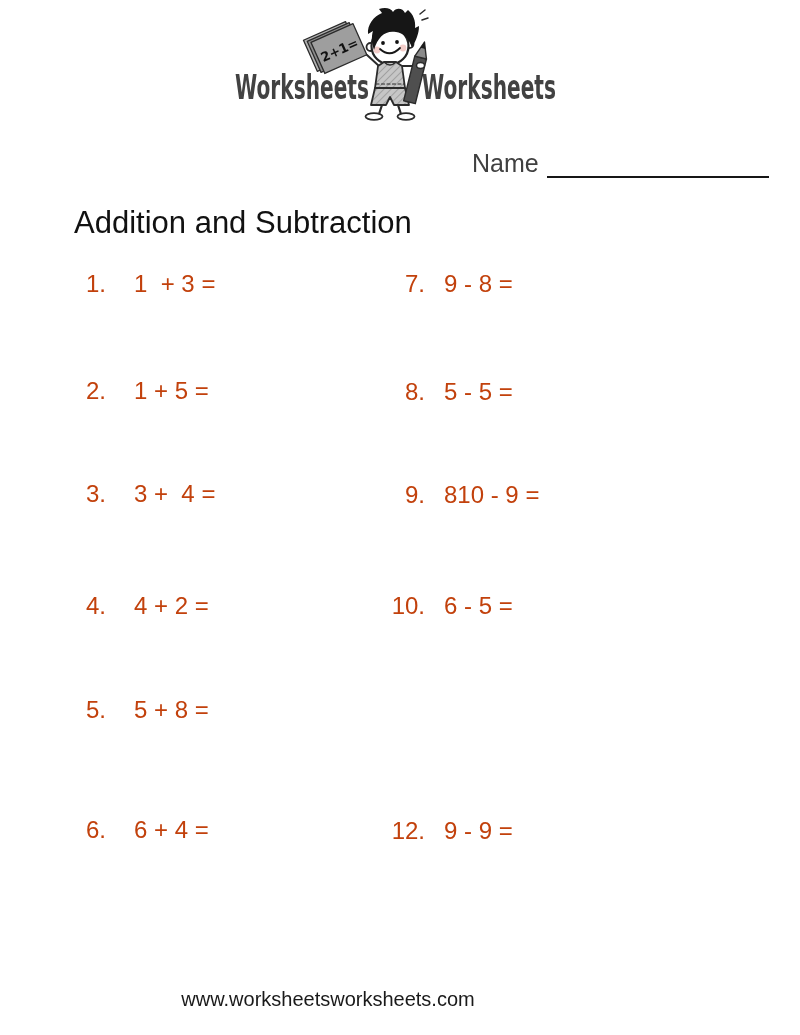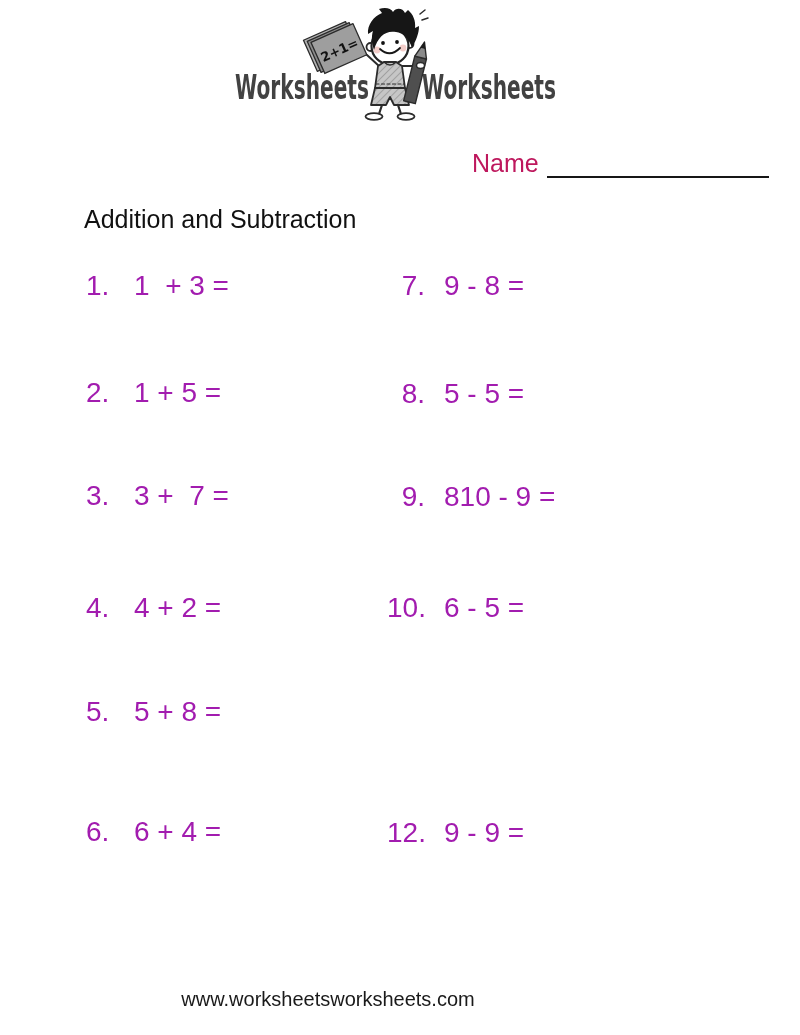--- a/index.html
+++ b/index.html
@@ -21,31 +21,31 @@
   }
   
   .title{
     position:absolute;left:67px;top:154px;
     font-size:29px;letter-spacing:-0.3px;color:#111;
   }
   .name-row{
     position:absolute;left:472px;top:147px;width:297px;
     display:flex;align-items:flex-end;
   }
-  .name-label{font-size:25px;color:#be185d;line-height:1.15;}
+  .name-label{font-size:25px;color:#404040;line-height:1.15;}
   .name-line{
     flex:1;height:29px;margin-left:8px;
     border-bottom:2px solid #161616;
   }
   .subtitle{
-    position:absolute;left:84px;top:205px;
-    font-size:25px;color:#111;text-align:center;
+    position:absolute;left:74px;top:205px;
+    font-size:31px;color:#111;text-align:center;
   }
   
-  .problem{position:absolute;font-size:28px;color:#a21caf;white-space:nowrap;}
+  .problem{position:absolute;font-size:24px;color:#c2410c;white-space:nowrap;}
   .col-l{left:86px;}
   .col-r{left:387px;}
   .pnum{display:inline-block;}
   .col-l .pnum{width:48px;text-align:left;}
   .col-r .pnum{width:38px;text-align:right;margin-right:19px;}
   .pexpr{white-space:pre;}
   
   .footer{
     position:absolute;left:0;top:988px;width:656px;
     text-align:center;font-size:20px;color:#1a1a1a;
@@ -123,21 +123,21 @@
 
   <div class="subtitle">Addition and Subtraction</div>
 
   <div class="problem col-l" style="top:270px">
     <span class="pnum">1.</span><span class="pexpr">1  + 3 =</span>
   </div>
   <div class="problem col-l" style="top:377px">
     <span class="pnum">2.</span><span class="pexpr">1 + 5 =</span>
   </div>
   <div class="problem col-l" style="top:480px">
-    <span class="pnum">3.</span><span class="pexpr">3 +  7 =</span>
+    <span class="pnum">3.</span><span class="pexpr">3 +  4 =</span>
   </div>
   <div class="problem col-l" style="top:592px">
     <span class="pnum">4.</span><span class="pexpr">4 + 2 =</span>
   </div>
   <div class="problem col-l" style="top:696px">
     <span class="pnum">5.</span><span class="pexpr">5 + 8 =</span>
   </div>
   <div class="problem col-l" style="top:816px">
     <span class="pnum">6.</span><span class="pexpr">6 + 4 =</span>
   </div>

